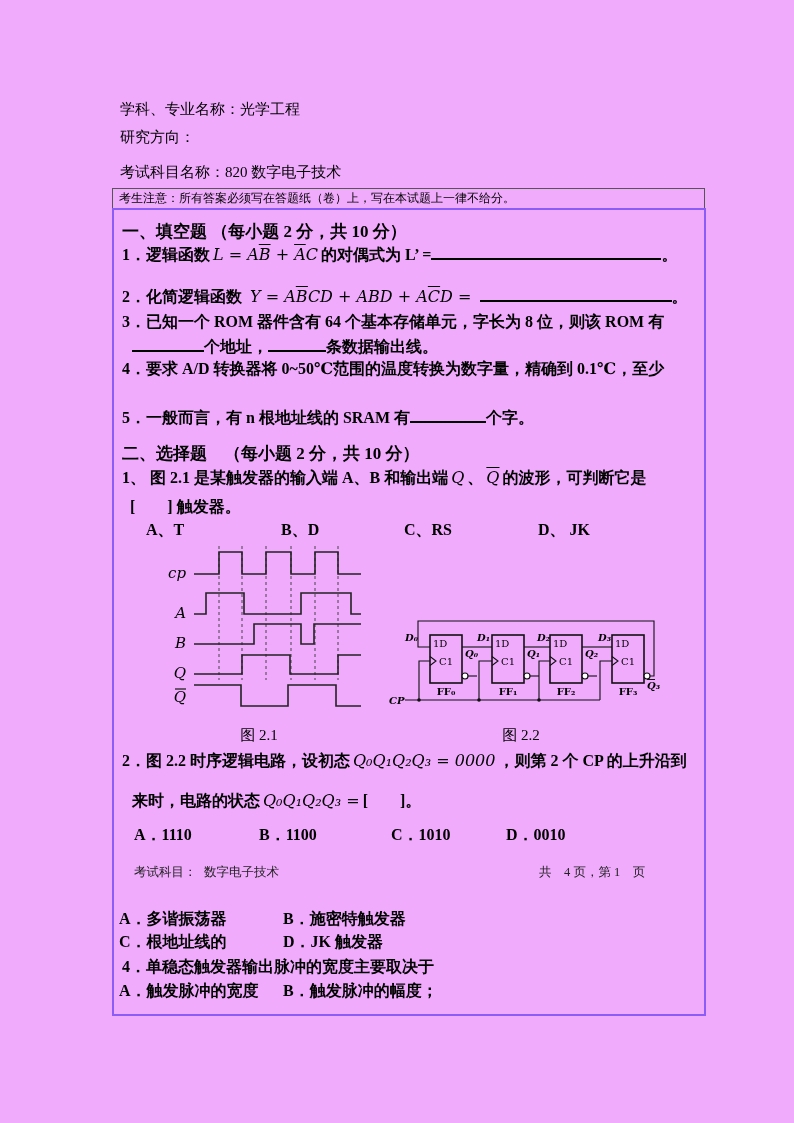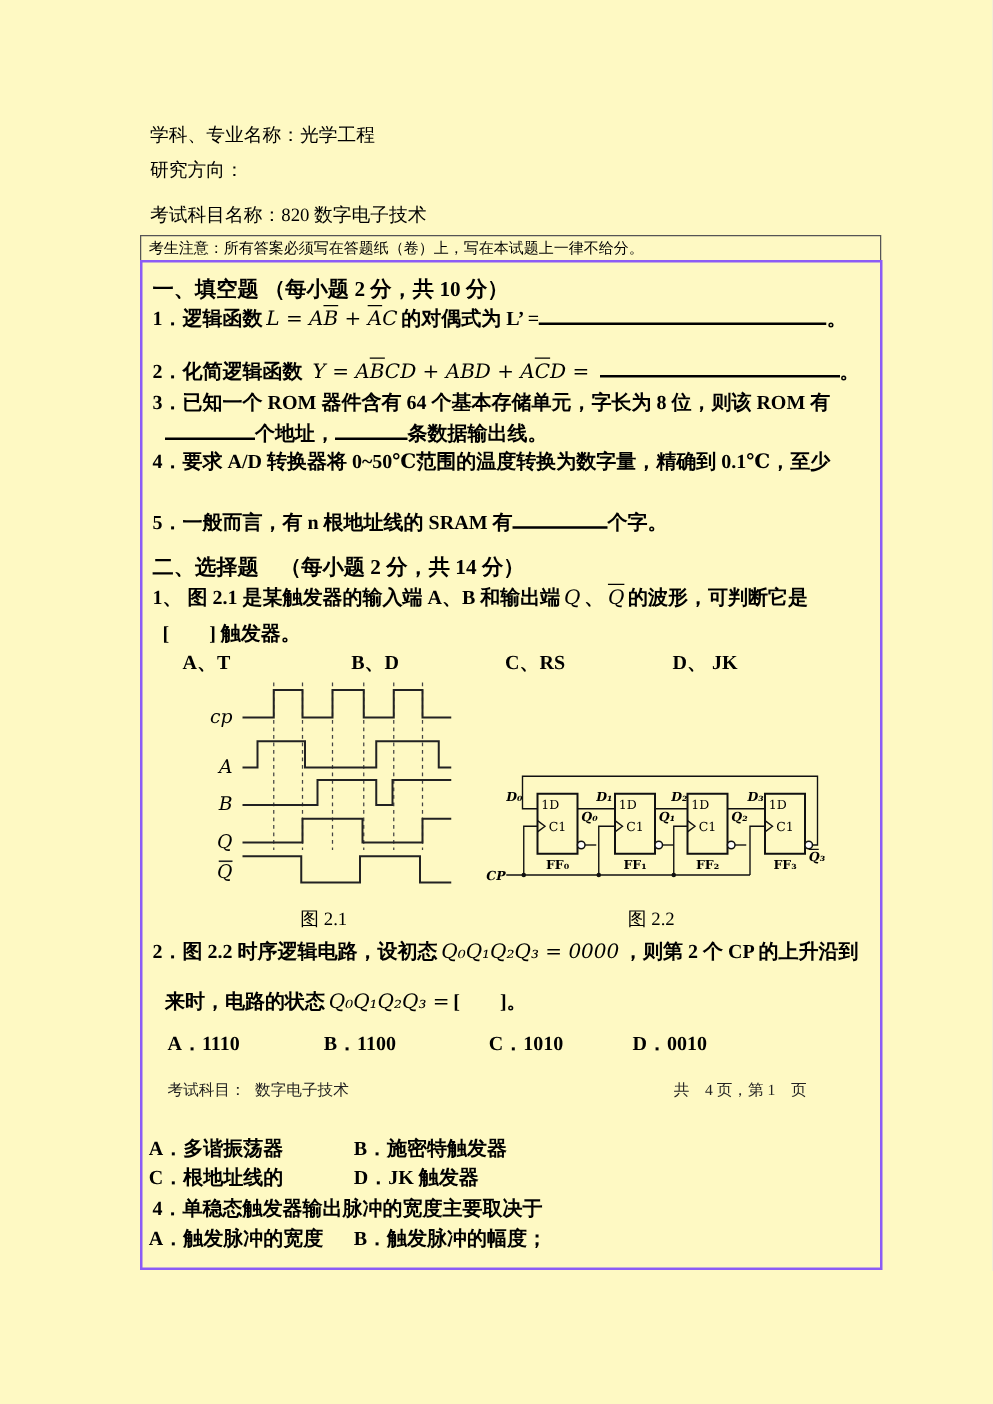--- a/index.html
+++ b/index.html
@@ -1,16 +1,16 @@
 <!DOCTYPE html>
 <html><head>
 <meta charset="utf-8">
 <style>
   html,body{margin:0;padding:0;background:#e8e8e8;}
-  .page{position:relative;width:794px;height:1123px;background:#fef9c3;margin:0 auto;
+  .page{position:relative;width:794px;height:1123px;background:#f0abfc;margin:0 auto;
         font-family:"Liberation Serif","DejaVu Serif",serif;color:#000;overflow:hidden;}
   .meta{position:absolute;left:120px;top:95px;font-size:15px;line-height:28px;white-space:nowrap;}
   .subject-line{position:absolute;left:120px;top:163px;font-size:15px;white-space:nowrap;}
   .notice-box{position:absolute;left:112px;top:188px;width:585px;height:19px;border:1px solid #555;
         font-size:12px;line-height:19px;padding-left:6px;white-space:nowrap;}
   .main-box{position:absolute;left:112px;top:208px;width:590px;height:804px;border:2px solid #8b5cf6;}
   .ln{position:absolute;left:8px;white-space:nowrap;font-weight:bold;font-size:16px;}
   .sec-title{font-size:17px;}
   .math{font-family:"DejaVu Serif","Liberation Serif",serif;font-style:italic;font-weight:normal;margin:0 3px;}
   .ol{text-decoration:overline;}
@@ -59,21 +59,21 @@
     <div class="ln" style="top:126px;left:18px">
       <span class="bl" style="width:72px"></span><span>个地址，</span><span class="bl" style="width:58px"></span><span>条数据输出线。</span>
     </div>
 
     <div class="ln" style="top:149px">4．要求 A/D 转换器将 0~50℃范围的温度转换为数字量，精确到 0.1℃，至少</div>
 
     <div class="ln" style="top:197px">
       <span>5．一般而言，有 n 根地址线的 SRAM 有</span><span class="bl" style="width:76px"></span><span>个字。</span>
     </div>
 
-    <div class="ln sec-title" style="top:232px">二、选择题　（每小题 2 分，共 14 分）</div>
+    <div class="ln sec-title" style="top:232px">二、选择题　（每小题 2 分，共 10 分）</div>
 
     <div class="ln" style="top:258px">
       <span>1、 图 2.1 是某触发器的输入端 A、B 和输出端</span><span class="math"><span>Q</span></span><span>、</span><span class="math"><span class="ol">Q</span></span><span>的波形，可判断它是</span>
     </div>
     <div class="ln" style="top:287px;left:16px">[　　] 触发器。</div>
     <div class="ln" style="top:310px;left:0;width:100%">
       <span class="opt" style="left:32px">A、T</span>
       <span class="opt" style="left:167px">B、D</span>
       <span class="opt" style="left:290px">C、RS</span>
       <span class="opt" style="left:424px">D、 JK</span>

